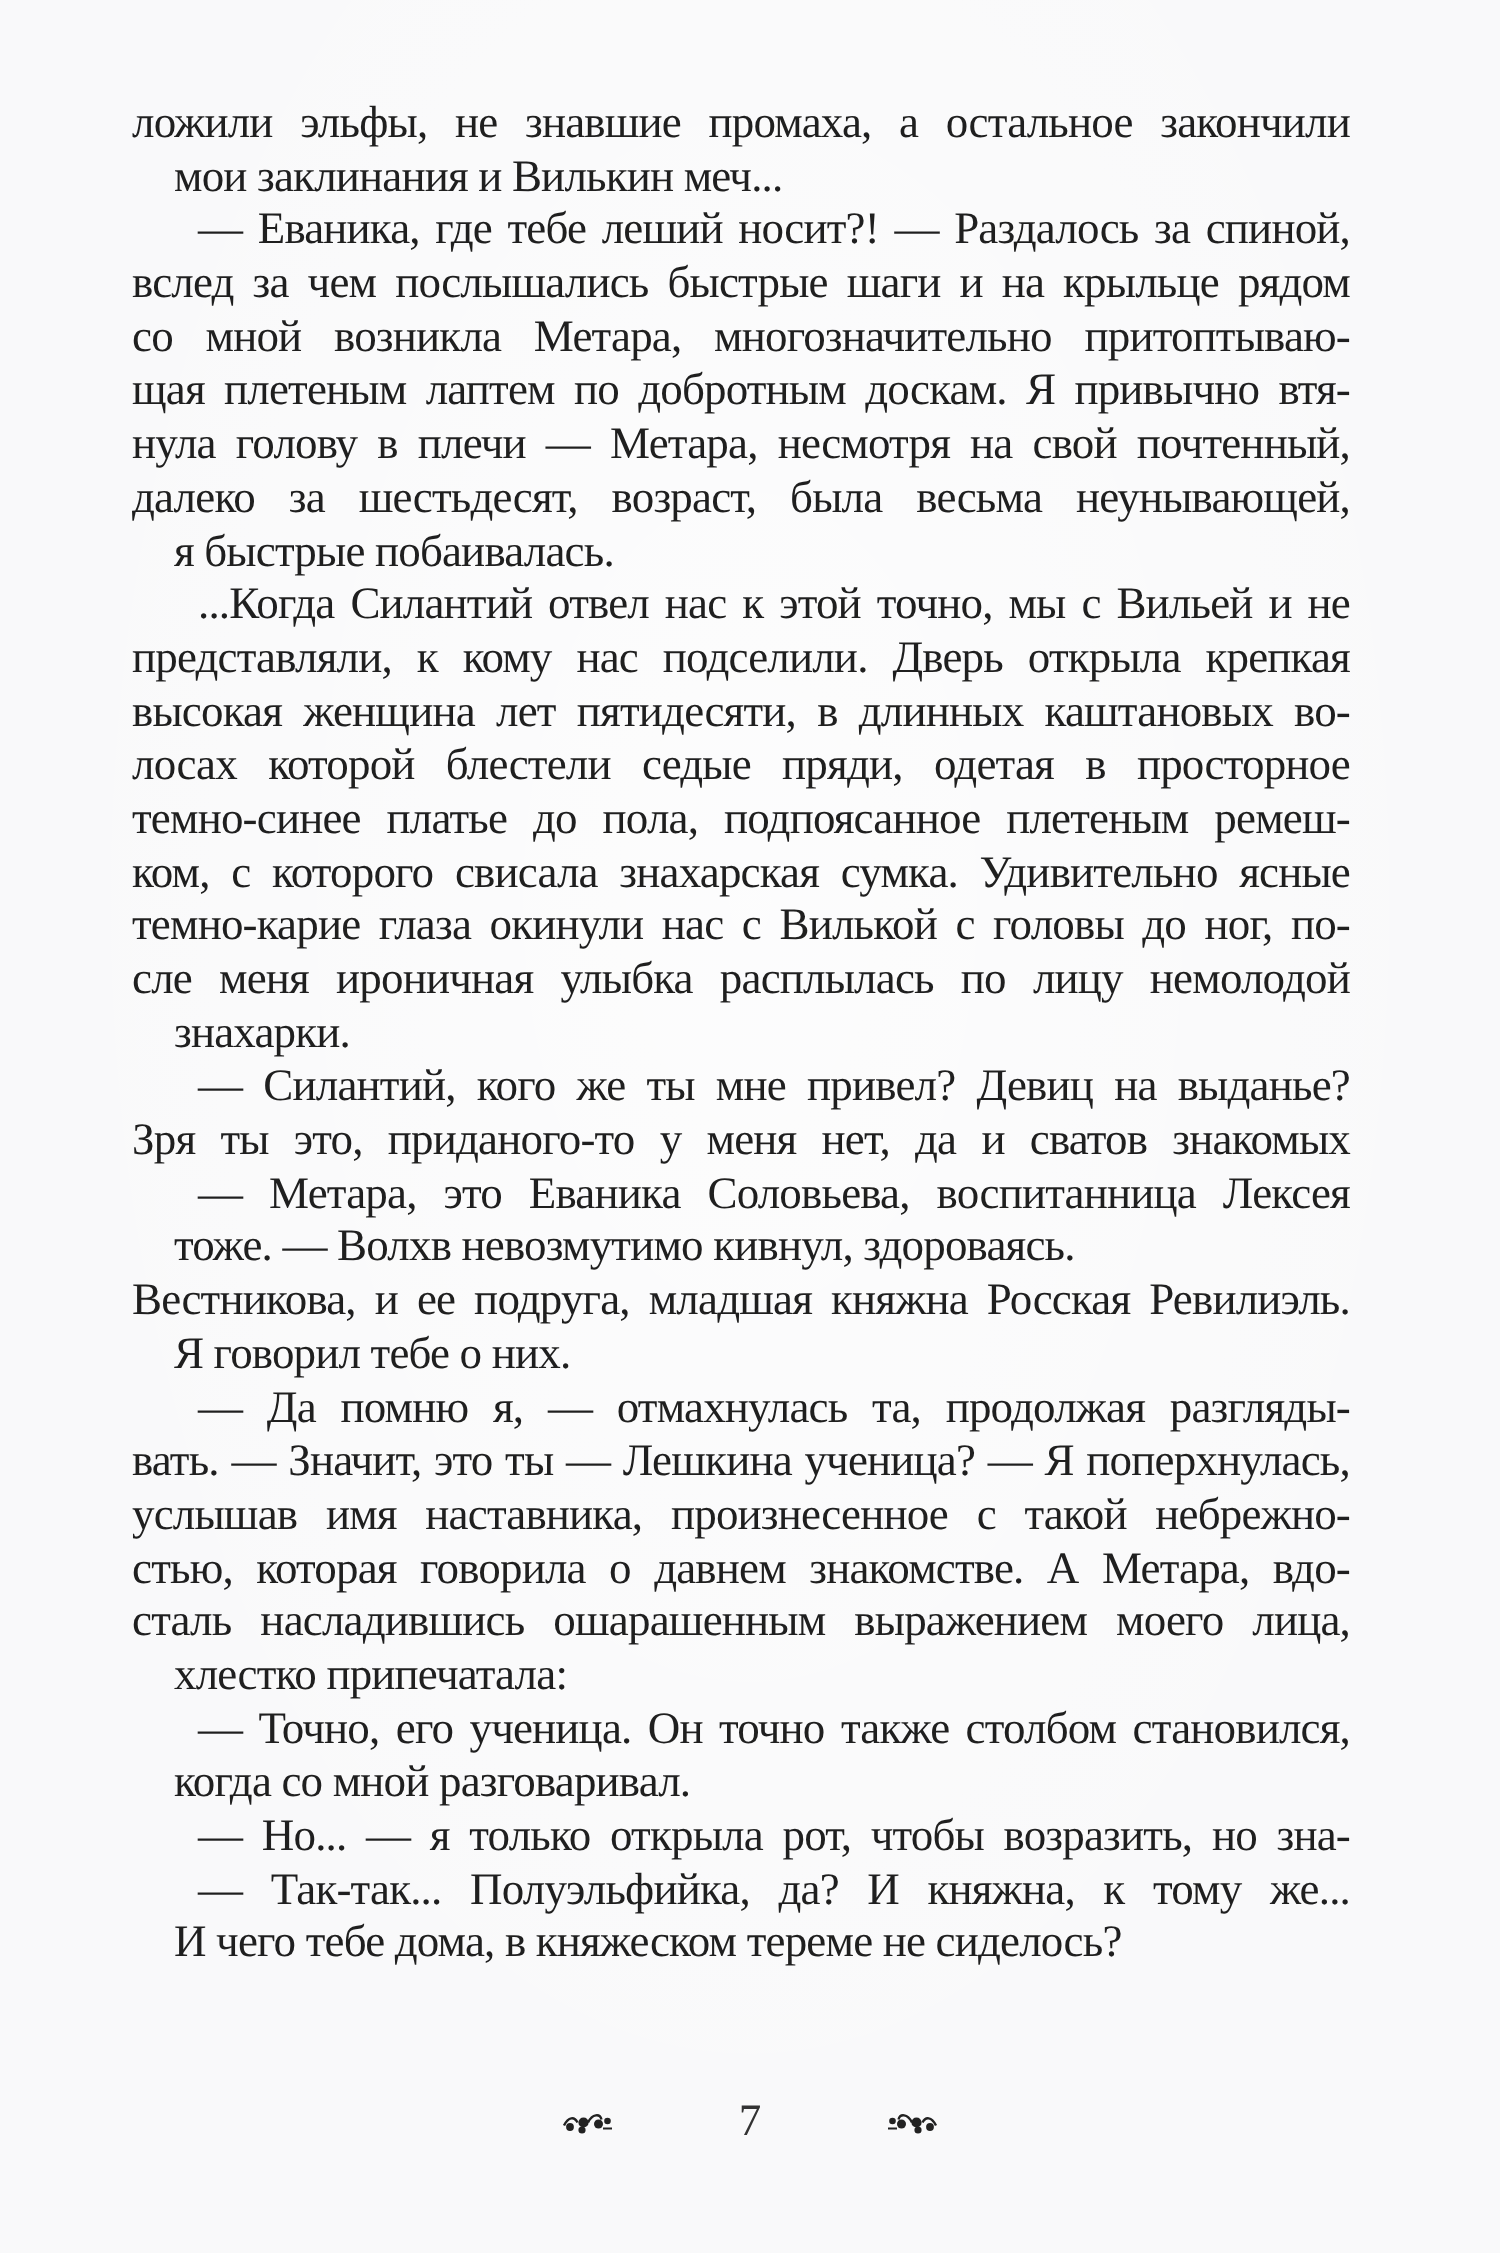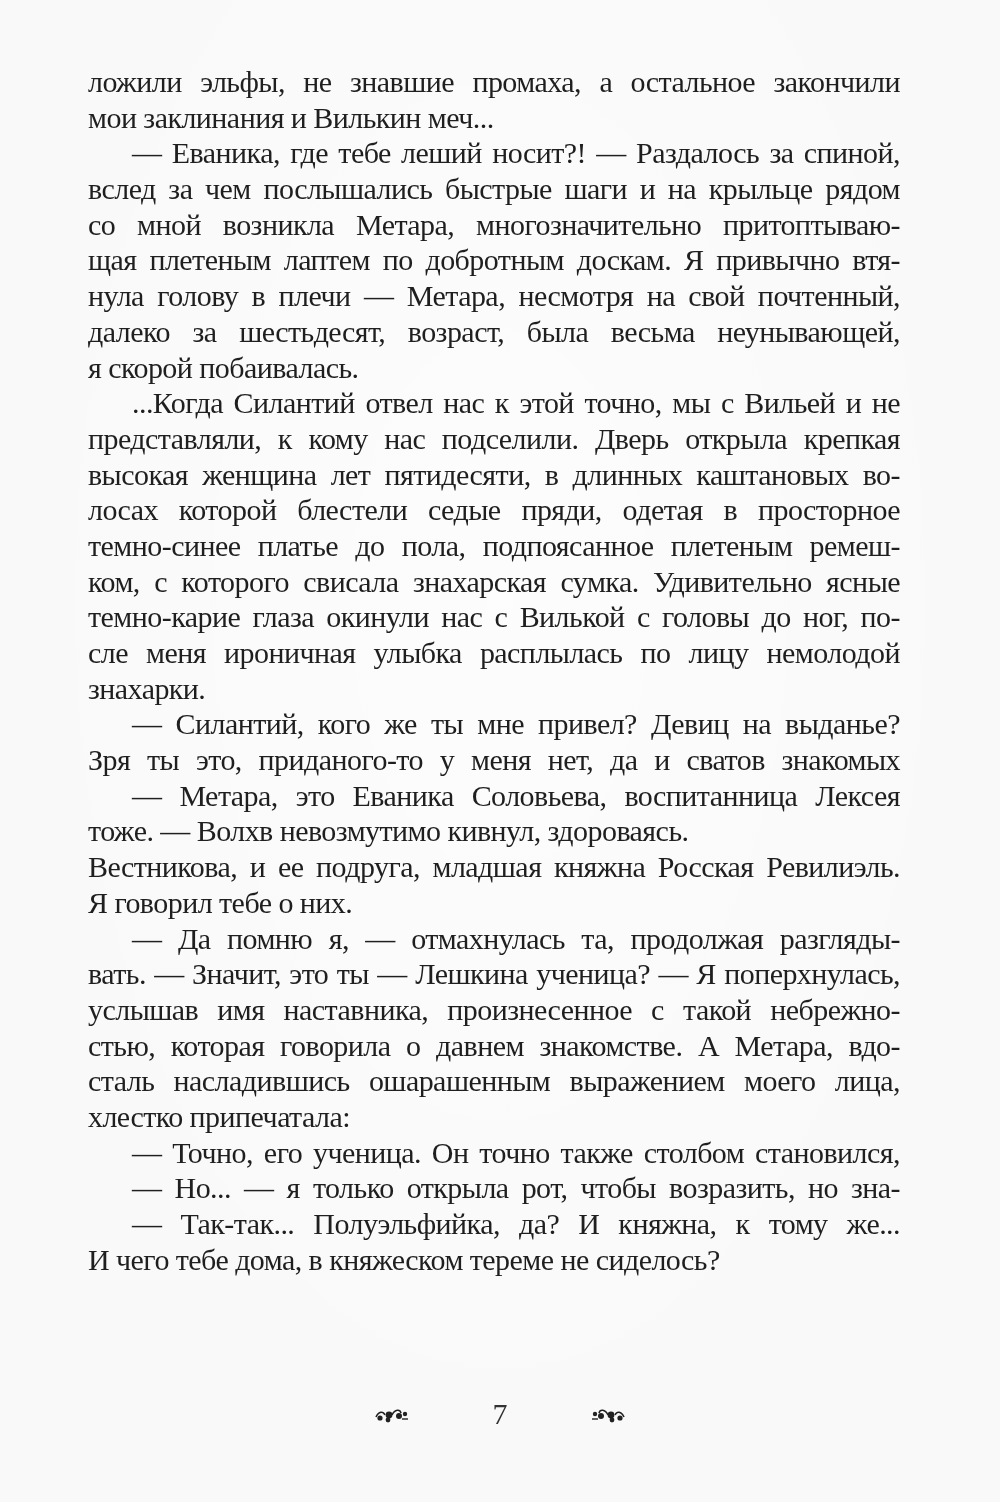--- a/index.html
+++ b/index.html
@@ -39,20 +39,21 @@
       white-space: nowrap;
       overflow: visible;
       text-align: justify;
       text-align-last: justify;
       letter-spacing: -0.55px;
       word-spacing: 0px;
     }
     .line.last {
       text-align: left;
       text-align-last: left;
+      margin-left: 28px;
     }
     .line.indent {
       padding-left: 44px;
     }
     .footer {
       position: absolute;
       left: 0;
       top: 1394px;
       width: 1000px;
       height: 40px;
@@ -82,21 +83,21 @@
 <div class="page">
   <div class="text-block" id="text-block">
       <span class="line">ложили эльфы, не знавшие промаха, а остальное закончили</span>
       <span class="line last">мои заклинания и Вилькин меч...</span>
       <span class="line indent">— Еваника, где тебе леший носит?! — Раздалось за спиной,</span>
       <span class="line">вслед за чем послышались быстрые шаги и на крыльце рядом</span>
       <span class="line">со мной возникла Метара, многозначительно притоптываю-</span>
       <span class="line">щая плетеным лаптем по добротным доскам. Я привычно втя-</span>
       <span class="line">нула голову в плечи — Метара, несмотря на свой почтенный,</span>
       <span class="line">далеко за шестьдесят, возраст, была весьма неунывающей,</span>
-      <span class="line last">я скорой побаивалась.</span>
+      <span class="line last">я быстрые побаивалась.</span>
       <span class="line indent">...Когда Силантий отвел нас к этой точно, мы с Вильей и не</span>
       <span class="line">представляли, к кому нас подселили. Дверь открыла крепкая</span>
       <span class="line">высокая женщина лет пятидесяти, в длинных каштановых во-</span>
       <span class="line">лосах которой блестели седые пряди, одетая в просторное</span>
       <span class="line">темно-синее платье до пола, подпоясанное плетеным ремеш-</span>
       <span class="line">ком, с которого свисала знахарская сумка. Удивительно ясные</span>
       <span class="line">темно-карие глаза окинули нас с Вилькой с головы до ног, по-</span>
       <span class="line">сле меня ироничная улыбка расплылась по лицу немолодой</span>
       <span class="line last">знахарки.</span>
       <span class="line indent">— Силантий, кого же ты мне привел? Девиц на выданье?</span>
@@ -105,20 +106,21 @@
       <span class="line last">тоже. — Волхв невозмутимо кивнул, здороваясь.</span>
       <span class="line">Вестникова, и ее подруга, младшая княжна Росская Ревилиэль.</span>
       <span class="line last">Я говорил тебе о них.</span>
       <span class="line indent">— Да помню я, — отмахнулась та, продолжая разгляды-</span>
       <span class="line">вать. — Значит, это ты — Лешкина ученица? — Я поперхнулась,</span>
       <span class="line">услышав имя наставника, произнесенное с такой небрежно-</span>
       <span class="line">стью, которая говорила о давнем знакомстве. А Метара, вдо-</span>
       <span class="line">сталь насладившись ошарашенным выражением моего лица,</span>
       <span class="line last">хлестко припечатала:</span>
       <span class="line indent">— Точно, его ученица. Он точно также столбом становился,</span>
+      <span class="line last">когда со мной разговаривал.</span>
       <span class="line indent">— Но... — я только открыла рот, чтобы возразить, но зна-</span>
       <span class="line indent">— Так-так... Полуэльфийка, да? И княжна, к тому же...</span>
       <span class="line last">И чего тебе дома, в княжеском тереме не сиделось?</span>
     </div>
 
   <div class="footer">
     <span class="ornament">
       <svg viewBox="0 0 36 22">
         <path d="M2 14 C5 8, 9 8, 11 12" stroke="#222" stroke-width="1.6" fill="none"></path>
         <circle cx="6" cy="15" r="2.6" fill="#222"></circle>

